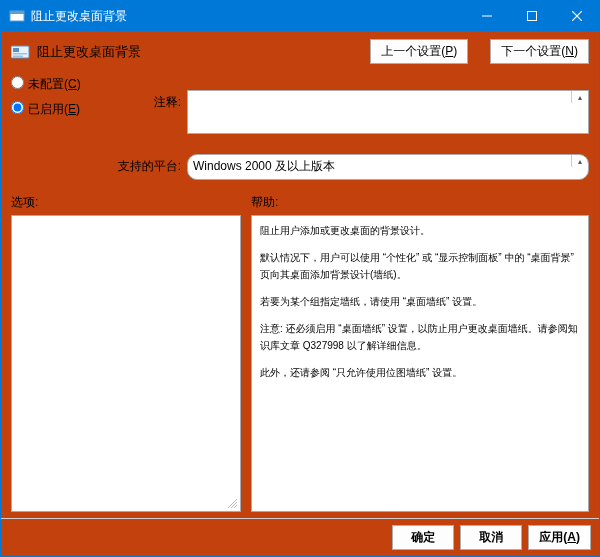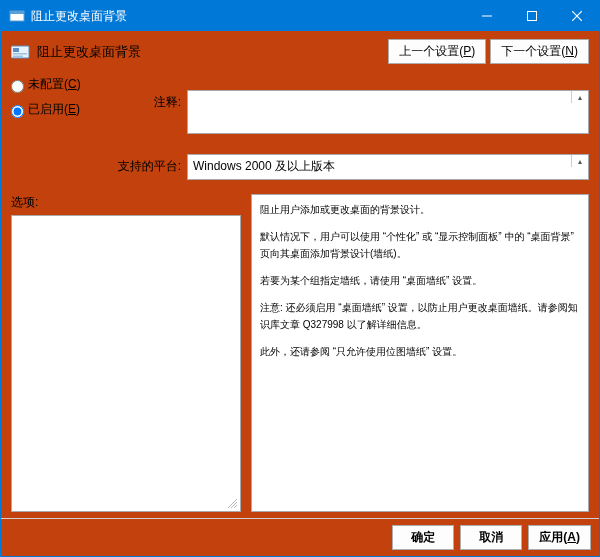--- a/index.html
+++ b/index.html
@@ -53,21 +53,21 @@
     margin-bottom: 10px;
   }
   .header-icon {
     width: 20px; height: 16px;
     margin-right: 6px;
     display: inline-block;
     position: relative;
   }
   .header-icon svg { display:block; }
   .header-title { flex: 1; font-size: 13px; }
-  .nav-buttons { display: flex; gap: 4px; border-radius: 7px; }
+  .nav-buttons { display: flex; gap: 22px; border-radius: 7px; }
   .btn {
     border: 1px solid #adadad;
     background: #fdfdfd;
     padding: 3px 10px;
     font-family: inherit;
     font-size: 12px;
     cursor: default;
     white-space: nowrap;
   }
 
@@ -75,21 +75,21 @@
     display: flex;
     gap: 10px;
     margin-bottom: 8px;
   }
   .radios {
     width: 90px;
     padding-top: 2px;
   }
   .radio-item {
     display: flex;
-    align-items: flex-end;
+    align-items: flex-start;
     margin-bottom: 8px;
     gap: 4px;
   }
   .radio-item input { margin:0; }
   .radio-item label u { text-decoration: underline; }
   .fields {
     flex: 1;
     display: flex;
     flex-direction: column;
     gap: 4px;
@@ -106,21 +106,21 @@
     padding-top: 4px;
   }
   .field-box {
     flex: 1;
     border: 1px solid #a9a9a9;
     min-height: 44px;
     padding: 3px 5px;
     position: relative;
     background:#fff;
   }
-  .field-box.small { min-height: 26px; }
+  .field-box.small { min-height: 26px; border-radius: 10px; }
   .spin {
     position: absolute;
     right: 0; top: 0;
     width: 17px;
     display: flex;
     flex-direction: column;
   }
   .spin-btn {
     height: 12px;
     border-left: 1px solid #ccc;
@@ -270,20 +270,21 @@
         </div>
       </div>
     </div>
 
     <div class="columns">
       <div class="col-left">
         <div class="col-label">选项:</div>
         <div class="panel options"></div>
       </div>
       <div class="col-right">
+        <div class="col-label">帮助:</div>
         <div class="panel">
           <div class="help-content">
             <p>阻止用户添加或更改桌面的背景设计。</p>
             <p>默认情况下，用户可以使用 “个性化” 或 “显示控制面板” 中的 “桌面背景” 页向其桌面添加背景设计(墙纸)。</p>
             <p>若要为某个组指定墙纸，请使用 “桌面墙纸” 设置。</p>
             <p>注意: 还必须启用 “桌面墙纸” 设置，以防止用户更改桌面墙纸。请参阅知识库文章 Q327998 以了解详细信息。</p>
             <p>此外，还请参阅 “只允许使用位图墙纸” 设置。</p>
           </div>
         </div>
       </div>

